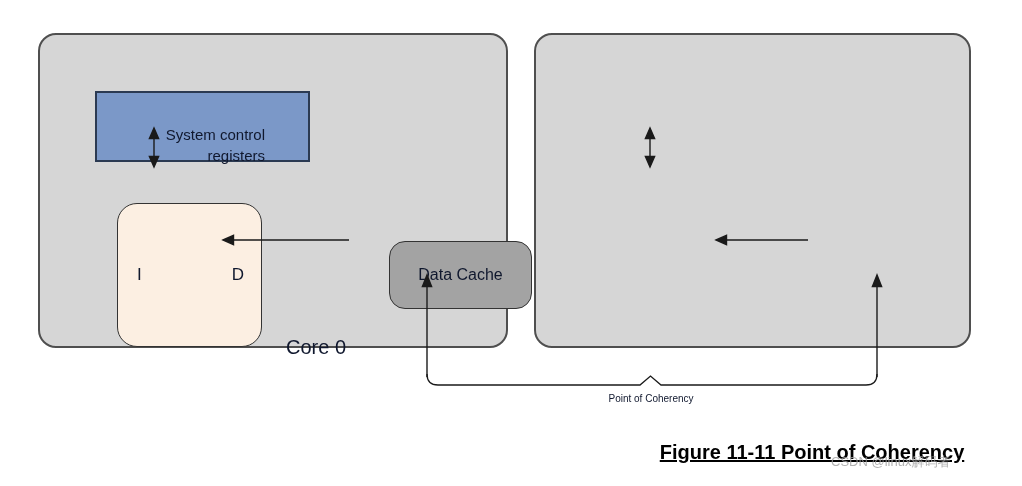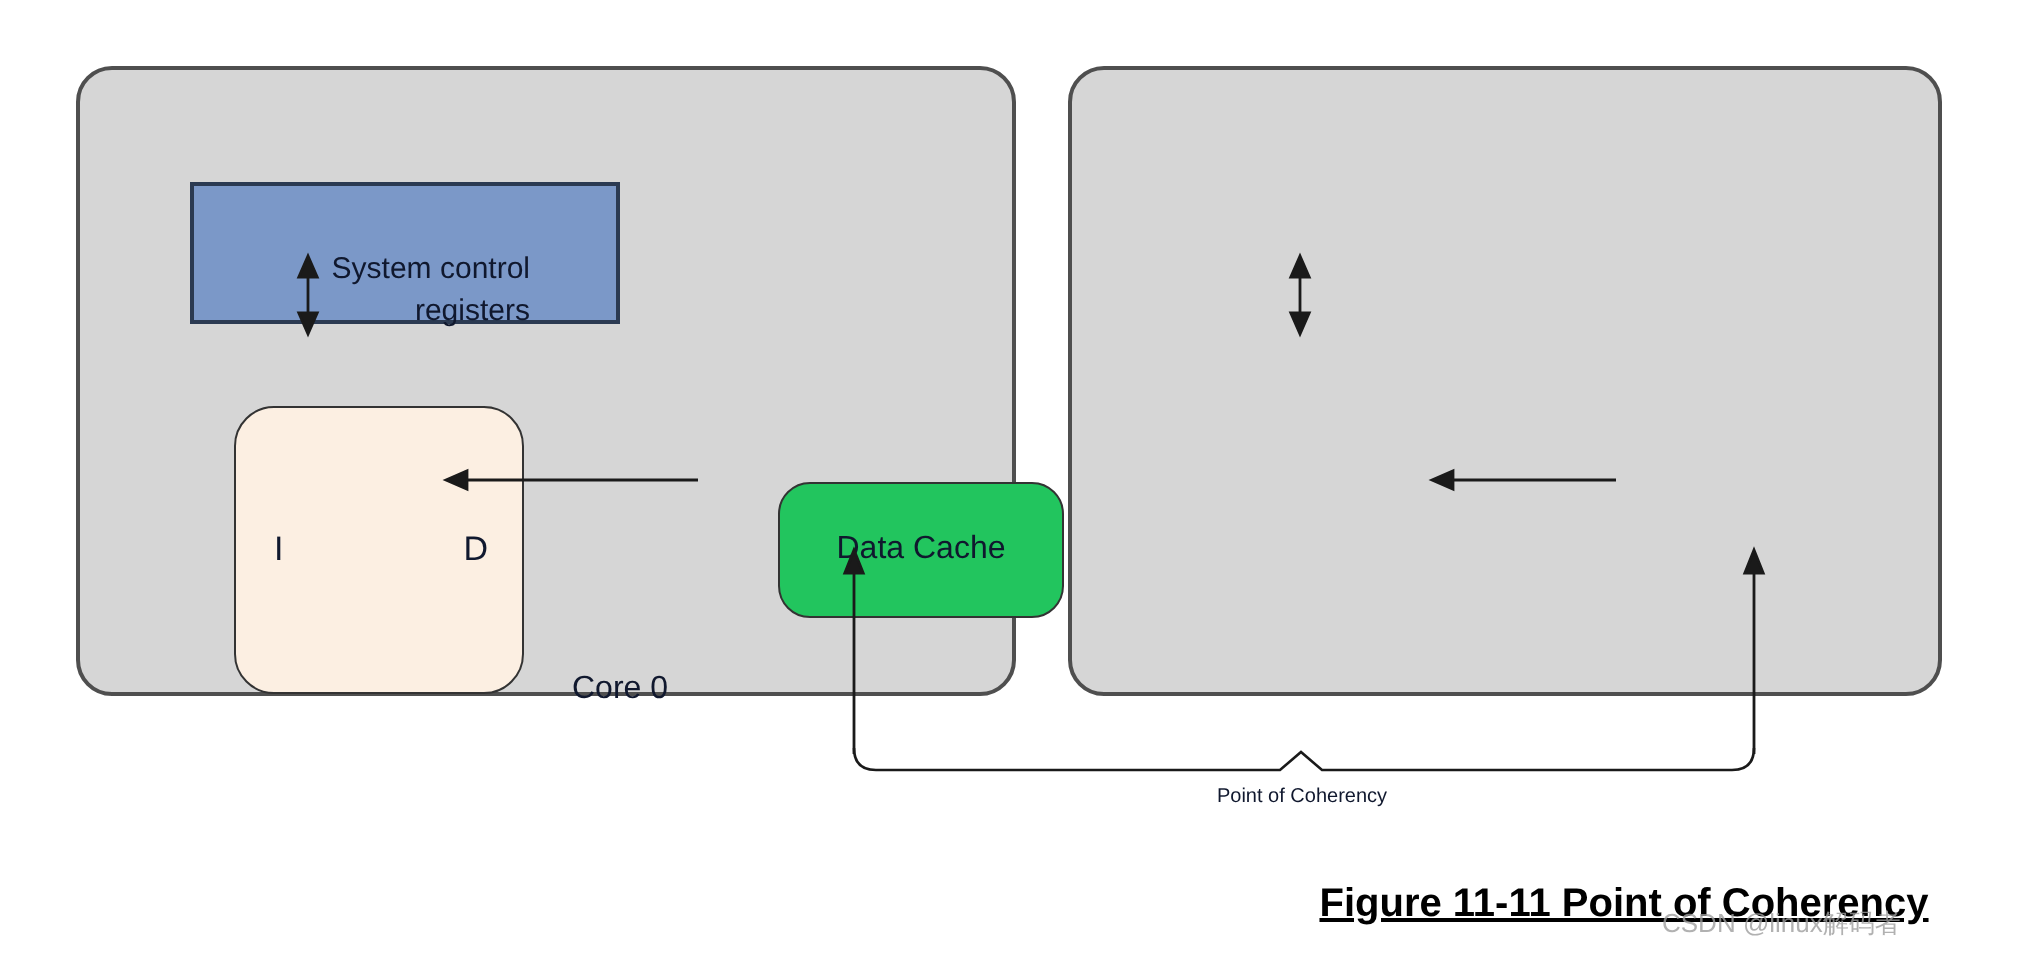--- a/index.html
+++ b/index.html
@@ -37,28 +37,28 @@
   .i-label, .d-label {
     position:absolute; top:50%; transform:translateY(-50%);
     font-size:17px; color:#10182e;
   }
   .i-label { left:19px; }
   .d-label { right:17px; }
 
   
   .cache-box {
     position:absolute; top:206px; width:143px; height:68px; box-sizing:border-box;
-    background:#22c55e; border:1.5px solid #333333; border-radius:16px;
+    background:#a3a3a3; border:1.5px solid #333333; border-radius:16px;
     display:flex; align-items:center; justify-content:center;
     font-size:16px; color:#10182e;
   }
   .core0-cache { left:349px; }
 
   
-  .core-label { position:absolute; top:301px; font-size:16px; color:#10182e; }
+  .core-label { position:absolute; top:301px; font-size:20px; color:#10182e; }
   .core0-label { left:246px; }
 
   
   .overlay {
     position:absolute; left:0; top:0; width:1022px; height:486px;
     pointer-events:none;
   }
 
   
   .poc-label {

